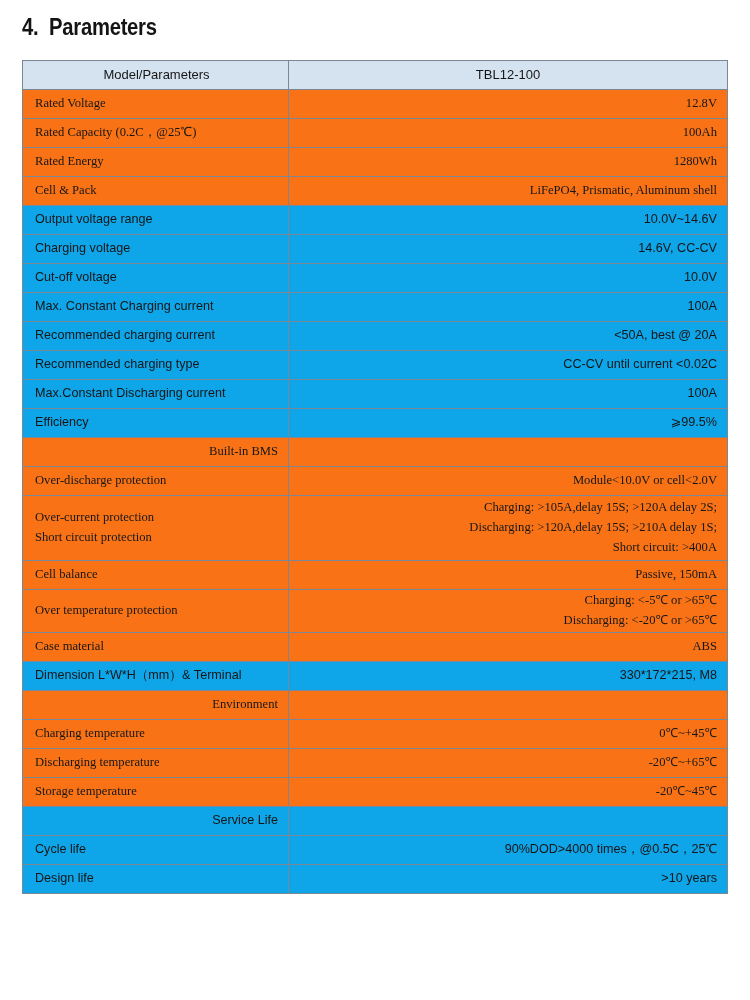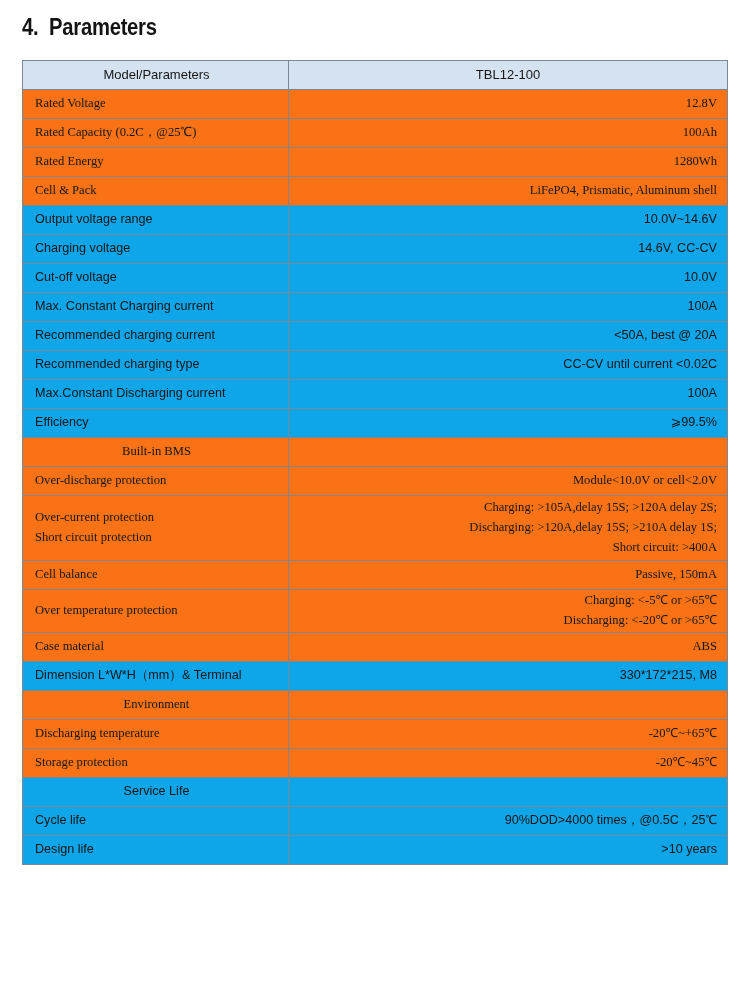--- a/index.html
+++ b/index.html
@@ -75,21 +75,21 @@
   tr.row td {
     height: 28px;
   }
   tr.tall td {
     height: 42px;
   }
   tr.tall3 td {
     height: 64px;
   }
   td.group {
-    text-align: center;
+    text-align: right;
     padding-left: 12px;
   }
   .ml {
     display: block;
   }
   .ml + .ml {
     margin-top: 2px;
   }
 </style>
 </head>
@@ -193,25 +193,29 @@
         </tr>
         <tr class="blue row">
           <td class="param">Dimension L*W*H（mm）&amp; Terminal</td>
           <td class="value">330*172*215, M8</td>
         </tr>
         <tr class="peach row">
           <td class="group">Environment</td>
           <td class="value"></td>
         </tr>
         <tr class="peach row">
+          <td class="param">Charging temperature</td>
+          <td class="value">0℃~+45℃</td>
+        </tr>
+        <tr class="peach row">
           <td class="param">Discharging temperature</td>
           <td class="value">-20℃~+65℃</td>
         </tr>
         <tr class="peach row">
-          <td class="param">Storage protection</td>
+          <td class="param">Storage temperature</td>
           <td class="value">-20℃~45℃</td>
         </tr>
         <tr class="blue row">
           <td class="group">Service Life</td>
           <td class="value"></td>
         </tr>
         <tr class="blue row">
           <td class="param">Cycle life</td>
           <td class="value">90%DOD&gt;4000 times，@0.5C，25℃</td>
         </tr>

